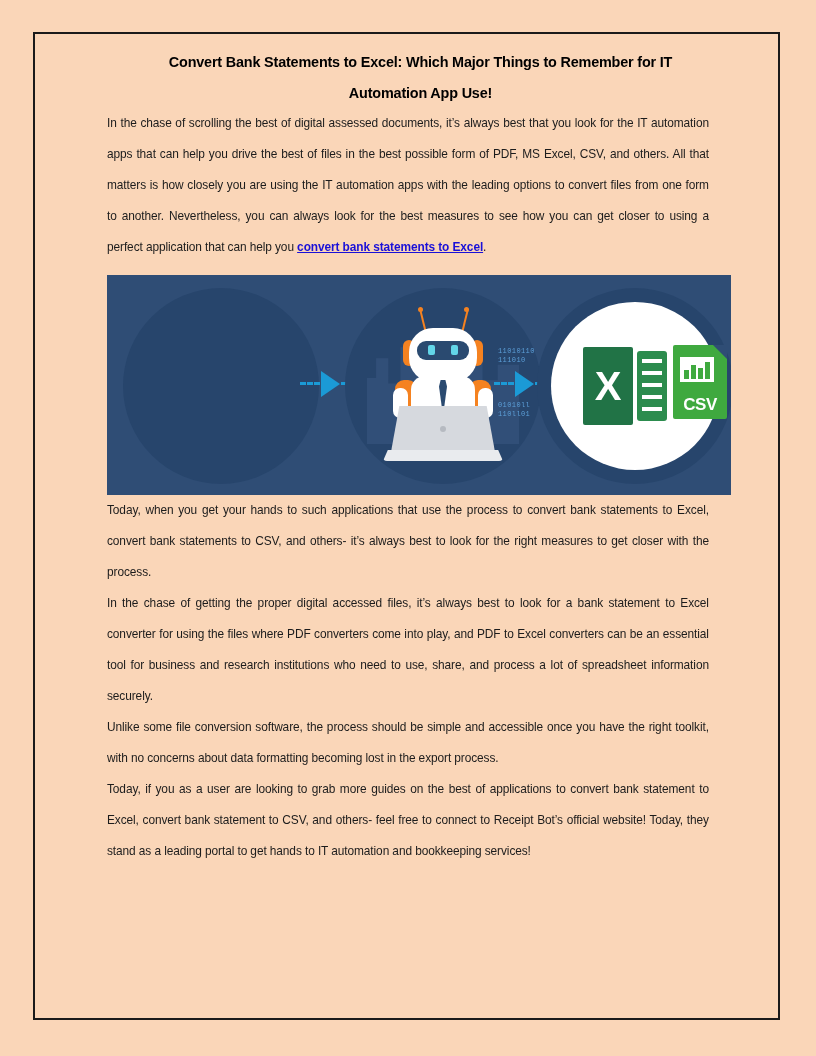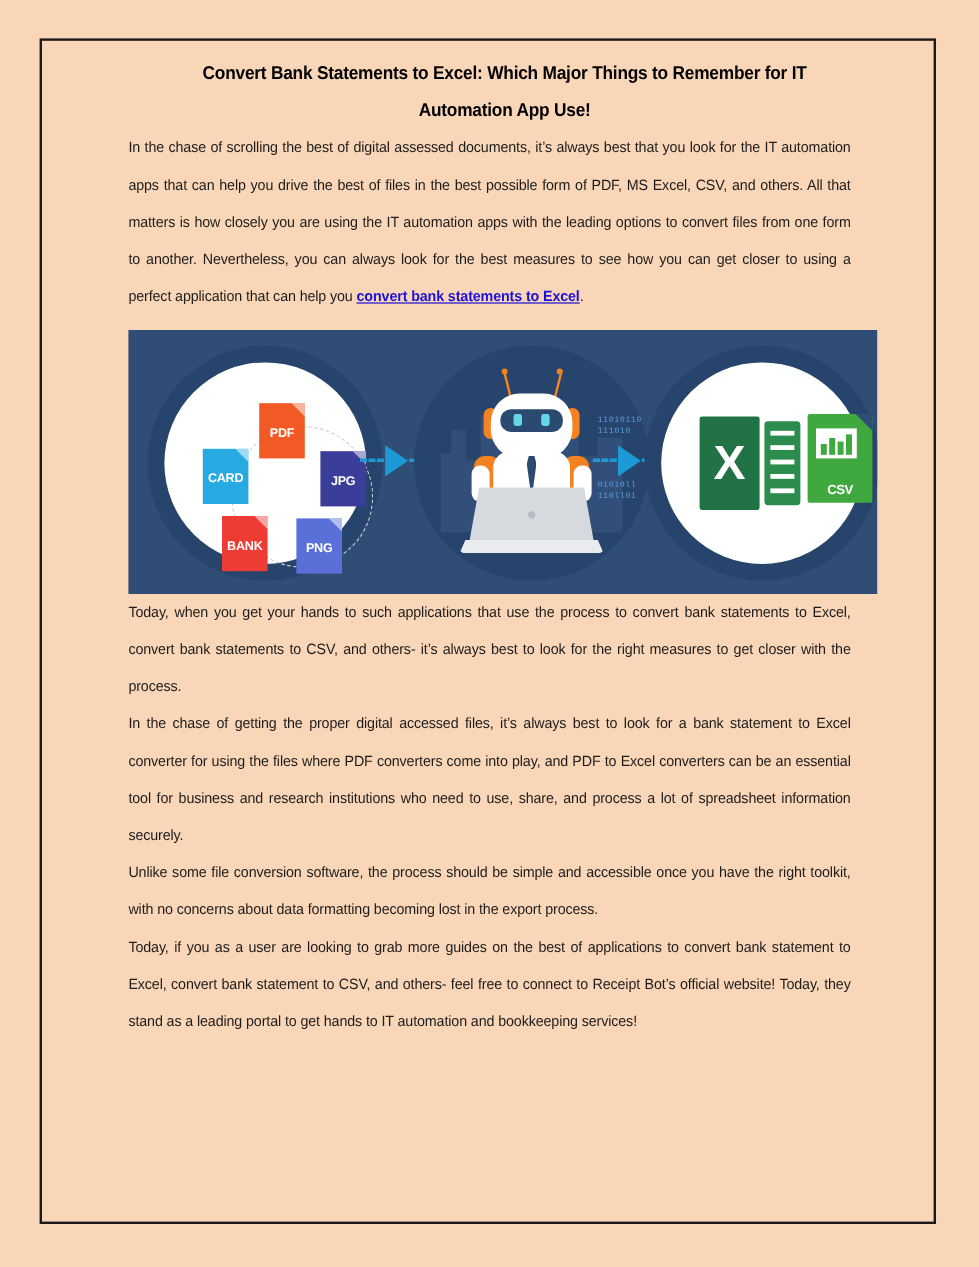--- a/index.html
+++ b/index.html
@@ -249,62 +249,38 @@
     position: absolute; right: 0; top: 0; width: 0; height: 0;
     border-left: 14px solid transparent; border-top: 14px solid #2f4d75;
   }
   .csv-chart {
     position: absolute; left: 7px; top: 12px; width: 34px; height: 25px;
     background: #ffffff;
   }
   .csv-chart i { position: absolute; bottom: 3px; width: 5px; background: #3fa93f; }
   .csv-label {
     position: absolute; left: 0; right: 0; bottom: 4px; text-align: center;
-    color: #ffffff; font-size: 11px; font-weight: bold; letter-spacing: -0.5px;
+    color: #ffffff; font-size: 17px; font-weight: bold; letter-spacing: -0.5px;
     font-family: "Liberation Sans", sans-serif;
   }
 </style>
 </head>
 <body>
 
 <div class="page">
   <div class="content">
 
     <h1 class="doc-title">Convert Bank Statements to Excel: Which Major Things to Remember for IT Automation App Use!</h1>
 
     <p class="para p1"><span>In the chase of scrolling the best of digital assessed documents, it’s always best that you look for the IT automation apps that can help you drive the best of files in the best possible form of PDF, MS Excel, CSV, and others. All that matters is how closely you are using the IT automation apps with the leading options to convert files from one form to another. Nevertheless, you can always look for the best measures to see how you can get closer to using a perfect application that can help you </span><a class="inline-link" href="#">convert bank statements to Excel</a><span>.</span></p>
 
     <div class="banner-wrap">
       <div class="banner">
 
         <div class="circle circ-ring" id="ring-left"></div>
-        <div class="circle circ-white" id="white-left">
-          <div class="dashed-ring"></div>
-
-          <div class="fileicon" id="f-pdf">
-            <span class="corner"></span>
-            <span class="lbl">PDF</span>
-          </div>
-          <div class="fileicon" id="f-card">
-            <span class="corner"></span>
-            <span class="lbl">CARD</span>
-          </div>
-          <div class="fileicon" id="f-jpg">
-            <span class="corner"></span>
-            <span class="lbl">JPG</span>
-          </div>
-          <div class="fileicon" id="f-bank">
-            <span class="corner"></span>
-            <span class="lbl">BANK</span>
-          </div>
-          <div class="fileicon" id="f-png">
-            <span class="corner"></span>
-            <span class="lbl">PNG</span>
-          </div>
-        </div>
 
         <div class="arrow-group" id="arrow1">
           <span class="dashline l"></span>
           <span class="tri"></span>
           <span class="dashline r"></span>
         </div>
 
         <div class="circle circ-ring" id="ring-mid"></div>
         <div class="robot-scene">
           <div class="bg-city"></div>

